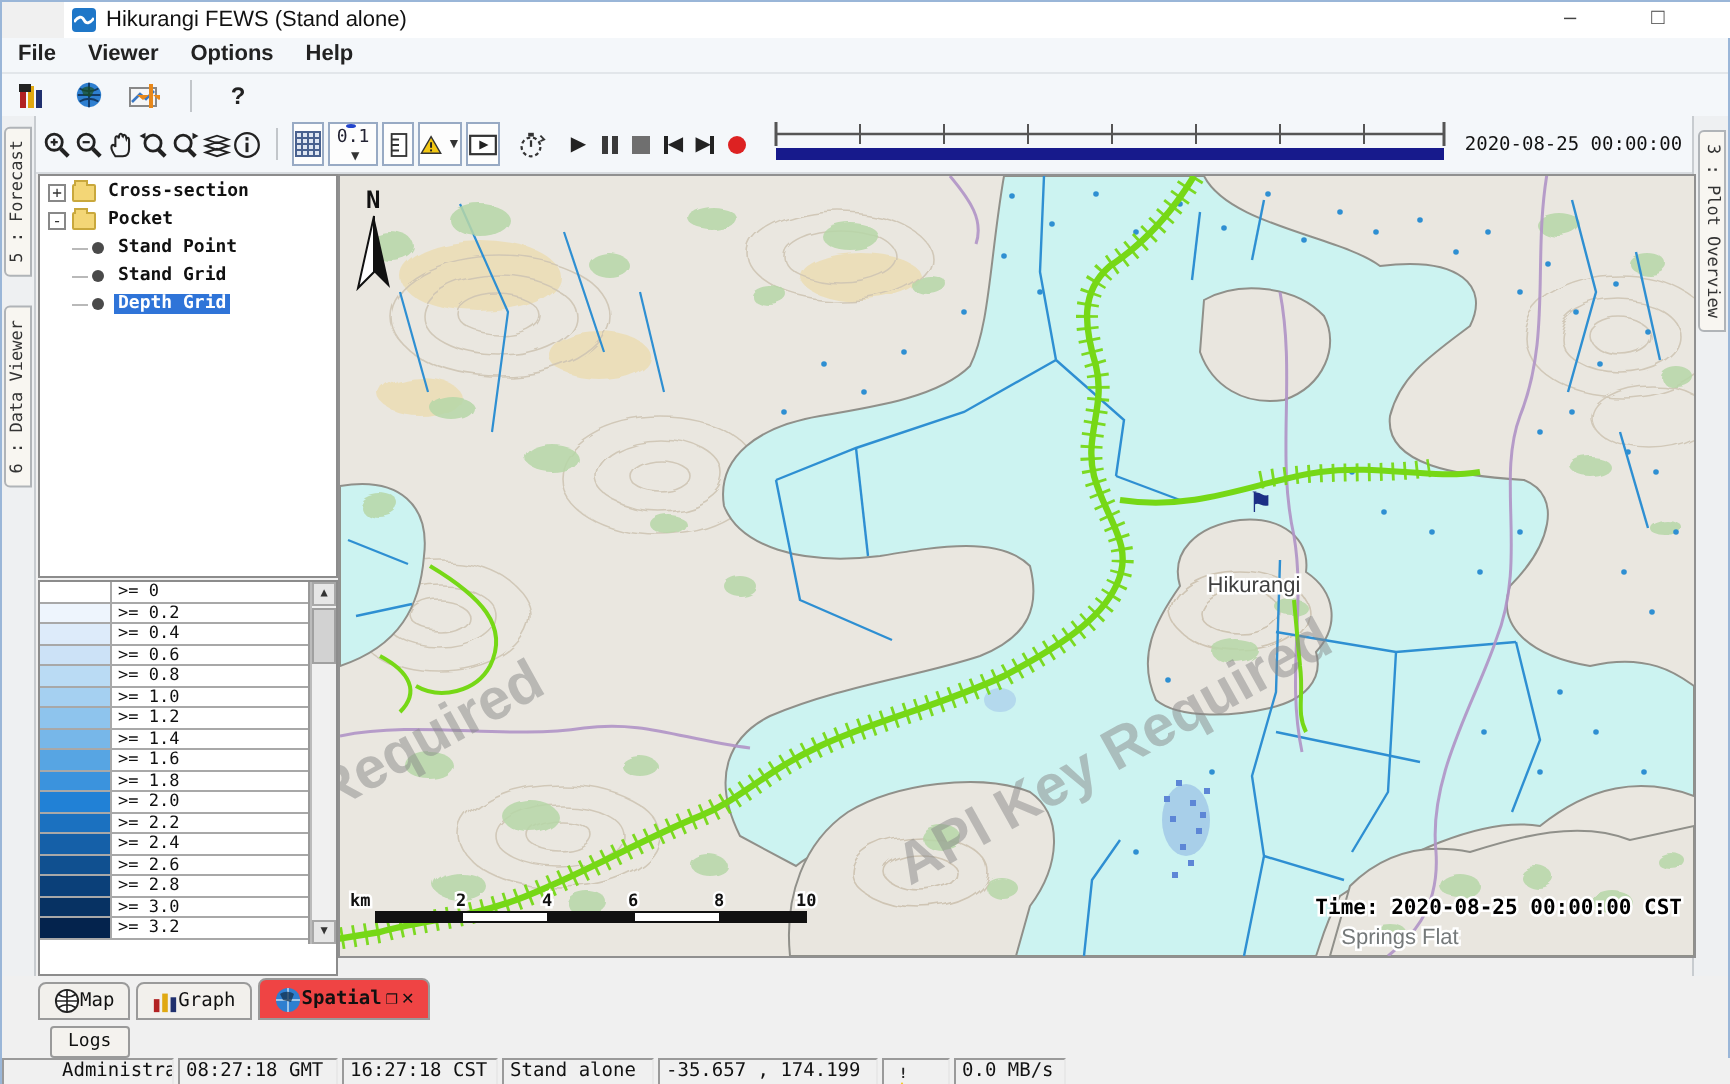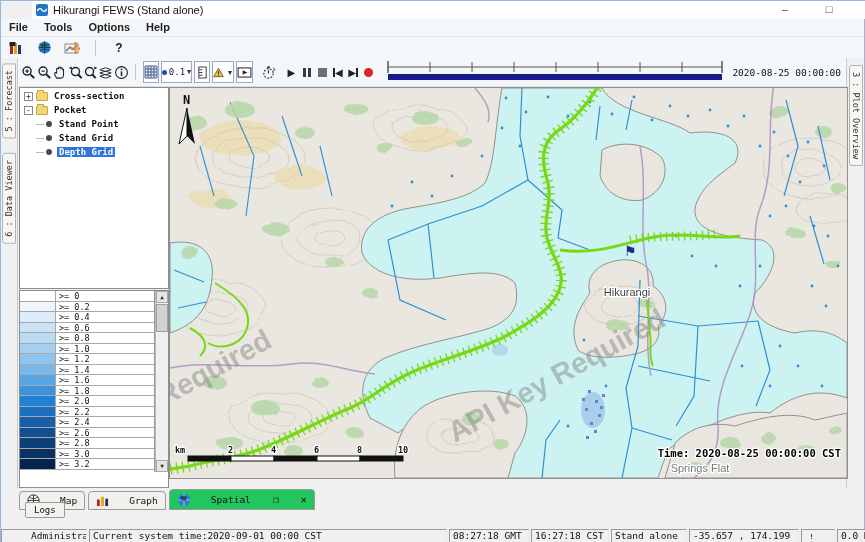--- a/index.html
+++ b/index.html
@@ -24,21 +24,21 @@
   
   #toolbar1 { position:absolute; left:0; top:36px; width:100%; height:21px; background:#f4f7fa;
               display:flex; align-items:center; gap:6px; padding-left:4px; }
   #toolbar2 { position:absolute; left:0; top:57px; width:100%; height:29px; background:#f4f7fa;
               border-bottom:1px solid #d8dce0; display:flex; align-items:center; padding-left:20px; }
   .tbtn { width:22px; height:22px; display:flex; align-items:center; justify-content:center; }
   .tb-box { border:1px solid #98aac4; background:#fdfdfd; margin:0 1px; }
   .tb-sep { width:1px; height:16px; background:#c2c6ca; margin:0 6px; }
   .glyph { font-size:10px; color:#222; }
   .drop-arrow { font-size:7px; color:#333; margin-left:2px; }
-  #btn-threshold { width:34px; font-family:"DejaVu Sans Mono", monospace; font-size:9px; color:#223; }
+  #btn-threshold { width:34px; font-family:"DejaVu Sans Mono", monospace; font-size:9px; color:#223;flex-direction:column; }
   #btn-threshold .dot { width:5px; height:5px; border-radius:50%; background:#2244cc; margin-right:2px; }
   .pause-bar { width:3px; height:9px; background:#3a3a3a; margin:0 1px; }
   .stop-sq { width:9px; height:9px; background:#6f6f6f; }
   .rec-dot { width:9px; height:9px; border-radius:50%; background:#dd2222; }
   .skip-bar { width:2px; height:9px; background:#222; }
   #timeline { margin-left:8px; }
   #tb-datetime { font-family:"DejaVu Sans Mono", monospace; font-size:9.5px; color:#111; margin-left:6px; white-space:nowrap; }
 
   
   #leftstrip { position:absolute; left:0; top:57px; width:17px; height:430px; background:#eef0f2; border-right:1px solid #c8ccd0; }
@@ -78,25 +78,25 @@
   #legend-thumb { position:absolute; left:0; top:13px; width:12px; height:28px; background:#d2d2d2; border:1px solid #a0a0a0; }
 
   
   #mapwrap { position:absolute; left:168px; top:86px; width:679px; height:392px; border:1px solid #909090; background:#eae7e0; }
   #mapwrap svg { display:block; }
   .halo { paint-order:stroke; stroke:#ffffff; stroke-width:2.5px; }
 
   
   #bottombar { position:absolute; left:18px; top:487px; width:830px; height:22px; display:flex; align-items:flex-end; gap:3px;
                font-family:"DejaVu Sans Mono", monospace; font-size:9.5px; color:#111; }
-  .btab { display:flex; align-items:center; gap:20px; height:19px; padding:0 7px; background:#f2f0ec;
+  .btab { display:flex; align-items:center; gap:0; height:19px; padding:0 7px; background:#f2f0ec;
           border:1px solid #9a9a9a; border-radius:4px 4px 0 0;justify-content:flex-end; }
-  .btab.active { background:#22c55e; height:21px; font-weight:400; }
+  .btab.active { background:#ef4444; height:21px; font-weight:700; }
   .btab .ctl { font-size:10px; margin-left:2px; color:#111; }
-  #logsrow { position:absolute; left:18px; top:498px; width:830px; height:19px;text-decoration:underline; }
+  #logsrow { position:absolute; left:18px; top:509px; width:830px; height:19px;text-decoration:underline; }
   #logs-btn { display:inline-flex; align-items:center; justify-content:center; height:16px; padding:0 8px; margin-left:6px;
               background:#f4f2ee; border:1px solid #9a9a9a; border-radius:2px;
               font-family:"DejaVu Sans Mono", monospace; font-size:9px; color:#111; }
 
   
   #statusbar { position:absolute; left:0; top:528px; width:865px; height:14px; background:#f0f0f0;
                display:flex; font-family:"DejaVu Sans Mono", monospace; font-size:9.5px; color:#111; }
   .scell { border:1px solid; border-color:#9a9a9a #e8e8e8 #e8e8e8 #9a9a9a; height:14px; line-height:12px;
            padding:0 3px; white-space:nowrap; overflow:hidden; margin-right:2px; }
   .warn-mini { width:0; height:0; border-left:6px solid transparent; border-right:6px solid transparent;
@@ -116,21 +116,21 @@
     </span>
     <span>Hikurangi FEWS  (Stand alone)</span>
     <span id="title-spacer"></span>
     <span class="wctl">–</span>
     <span class="wctl">□</span>
     <span class="wctl">✕</span>
   </div>
 
   <div id="menubar">
     <span class="menu-item">File</span>
-    <span class="menu-item">Tools</span>
+    <span class="menu-item">Viewer</span>
     <span class="menu-item">Options</span>
     <span class="menu-item">Help</span>
   </div>
 
   <div id="toolbar1">
     <span class="tbtn">
       <svg viewBox="0 0 16 16" width="16" height="16">
         <rect x="2" y="6" width="3" height="8" fill="#b22222"></rect>
           <rect x="6" y="3" width="3" height="11" fill="#e0a810"></rect>
         <rect x="10" y="5" width="3" height="9" fill="#20306e"></rect>
@@ -674,21 +674,20 @@
       <span class="ctl">✕</span>
     </div>
   </div>
 
   <div id="logsrow">
     <span id="logs-btn">Logs</span>
   </div>
 
   <div id="statusbar">
     <span class="scell" style="flex:0 0 86px;padding-left:29px;">Administrator</span>
-    <span class="scell" style="flex:0 0 358px;">Current system time:2020-09-01 00:00 CST</span>
     <span class="scell" style="flex:0 0 80px;">08:27:18 GMT</span>
     <span class="scell" style="flex:0 0 78px;">16:27:18 CST</span>
     <span class="scell" style="flex:0 0 76px;">Stand alone</span>
     <span class="scell" style="flex:0 0 110px;">-35.657 , 174.199</span>
     <span class="scell" style="flex:0 0 34px;"><span class="warn-mini"></span></span>
     <span class="scell" style="flex:0 0 56px;">0.0 MB/s</span>
 
   </div>
 
 </div>

